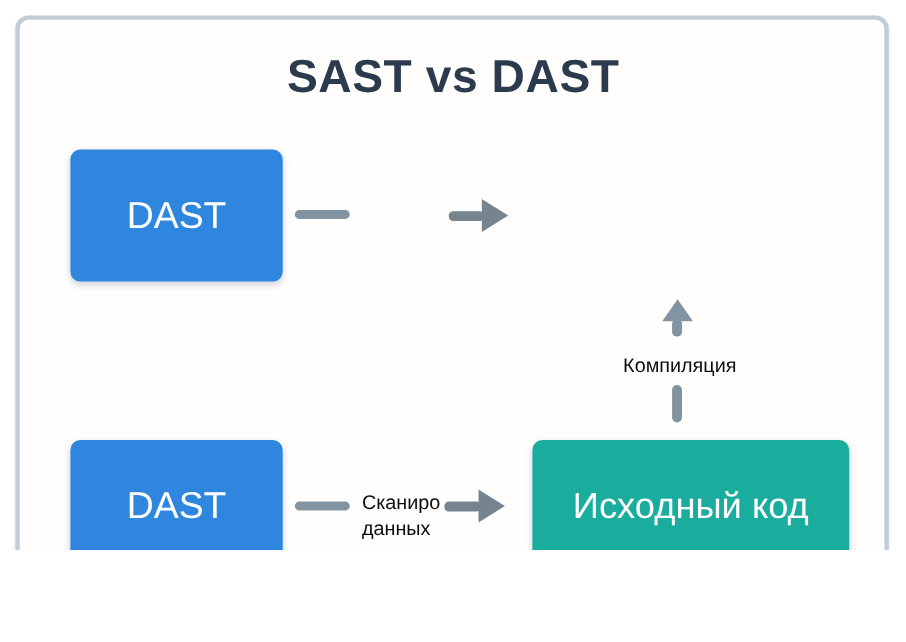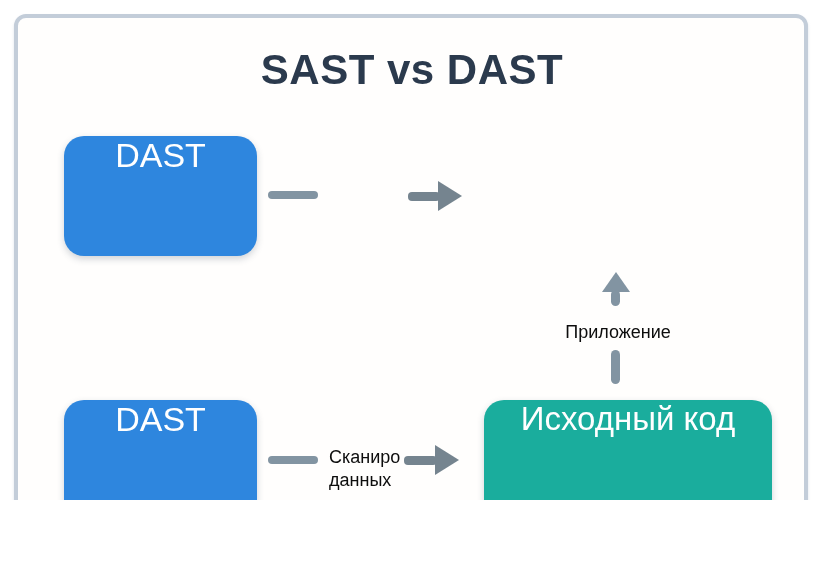--- a/index.html
+++ b/index.html
@@ -28,22 +28,23 @@
     margin: 0;
     text-align: center;
     font-size: 42px;
     font-weight: 700;
     letter-spacing: 0.5px;
     color: var(--title-color, #2b3a4d);
   }
   .node {
     position: absolute;
     display: flex;
+    align-items: center;
     justify-content: center;
-    border-radius: 20px;
+    border-radius: 9px;
     color: var(--node-text, #ffffff);
     box-shadow: 0 3px 7px rgba(40,60,80,0.22);
   }
   .node-dast  { left: 64px;  top: 136px; width: 193px; height: 120px; background: var(--node-blue, #2e86de); font-size: 34px; }
   .node-sast  { left: 64px;  top: 400px; width: 193px; height: 120px; background: var(--node-blue, #2e86de); font-size: 34px; }
   .node-app   { left: 472px; top: 136px; width: 288px; height: 119px; background: var(--node-dark-green, #217a68); font-size: 32px; }
   .node-src   { left: 472px; top: 400px; width: 288px; height: 119px; background: var(--node-teal, #1aad9d); font-size: 33px; margin-left: 12px; }
 
   .edge-seg {
     position: absolute;
@@ -132,16 +133,16 @@
   <div class="edge-seg e2-seg"></div>
   <div class="edge-label e2-label">
     <div>Сканиро</div>
     <div>данных</div>
   </div>
   <div class="edge-shaft-h e2-shaft"></div>
   <div class="tri-right e2-head"></div>
 
   <div class="tri-up e3-head"></div>
   <div class="edge-shaft-v e3-shaft-top"></div>
-  <div class="edge-label lbl-center e3-label">Приложение</div>
+  <div class="edge-label lbl-center e3-label">Компиляция</div>
   <div class="edge-shaft-v e3-shaft-bot"></div>
 
 </div>
 
 </body></html>

